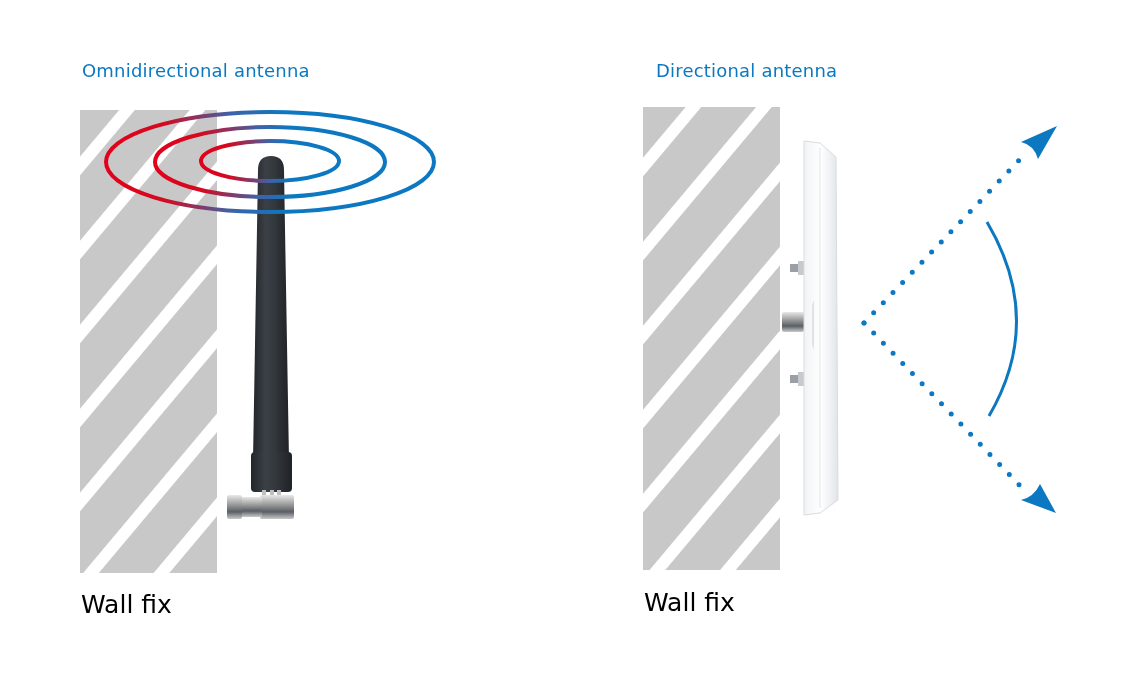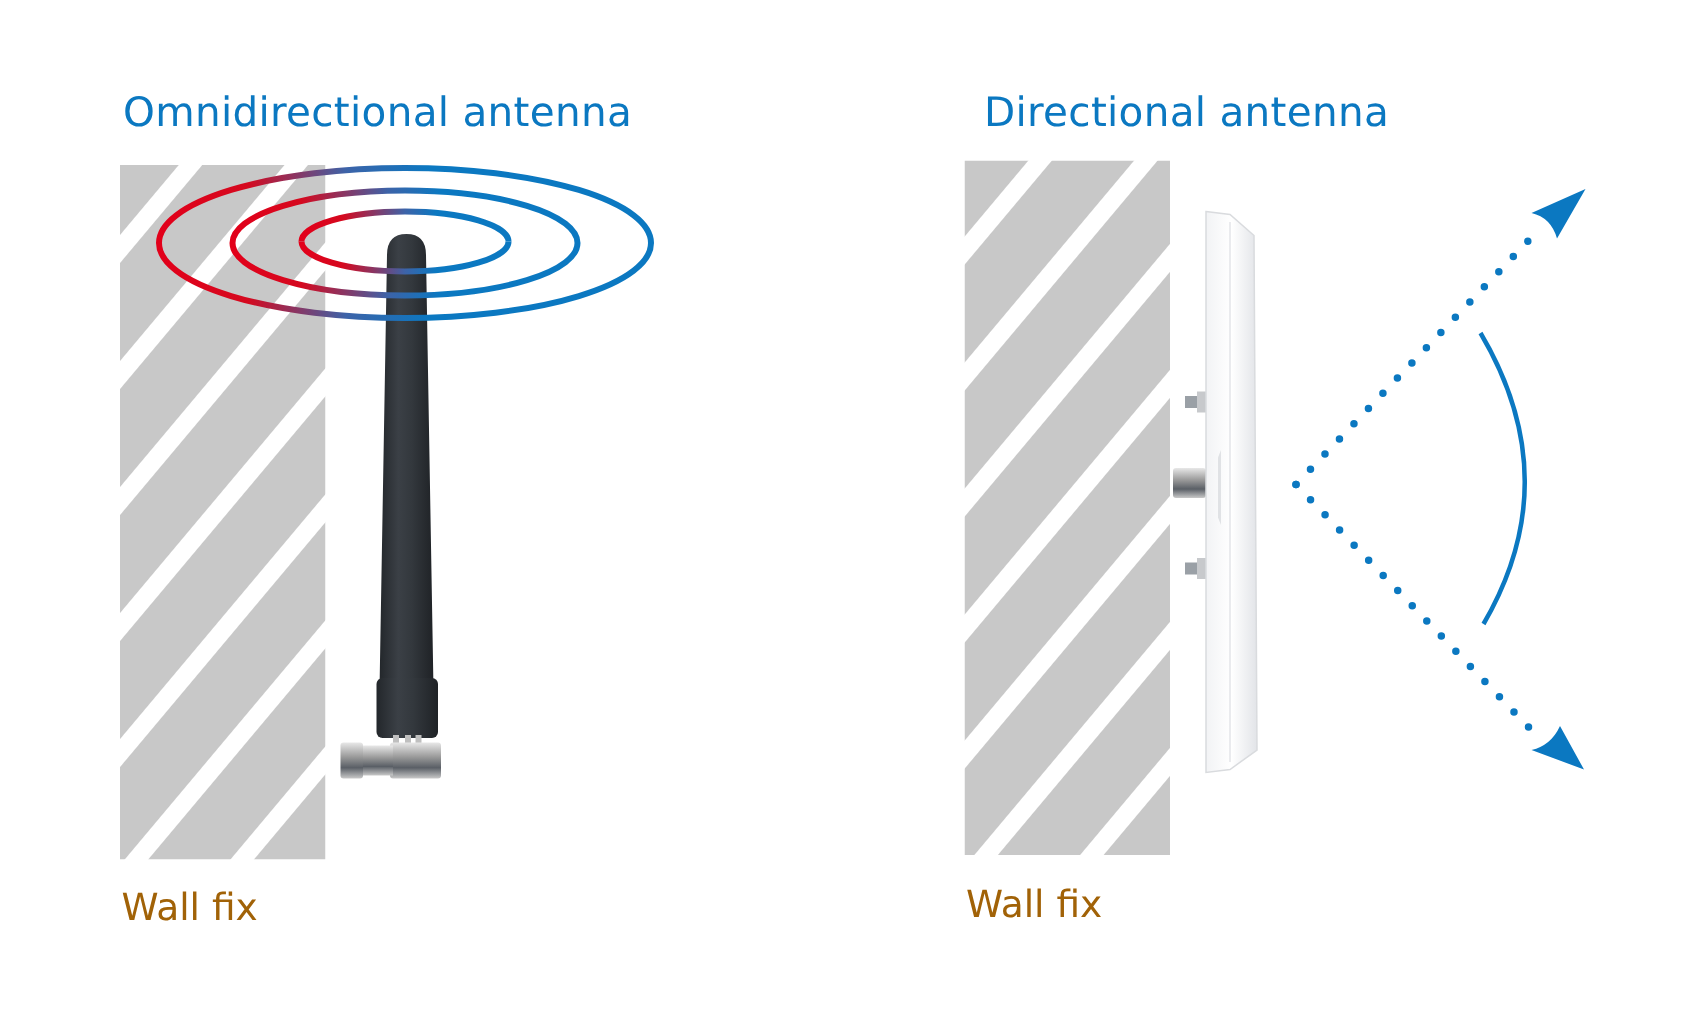--- a/index.html
+++ b/index.html
@@ -1,20 +1,20 @@
 <!DOCTYPE html>
 <html><head>
 <meta charset="utf-8">
 <style>
   html, body { margin: 0; padding: 0; background: #ffffff; }
   body { width: 1136px; height: 680px; position: relative; overflow: hidden;
          font-family: "DejaVu Sans", sans-serif; }
-  .title { position: absolute; font-size: 27px; font-weight: 400; letter-spacing: 0.2px;
+  .title { position: absolute; font-size: 18px; font-weight: 400; letter-spacing: 0.2px;
            color: #0b78c1; white-space: nowrap; line-height: 1; }
-  .caption { position: absolute; font-size: 25px; color: #a16207; white-space: nowrap; line-height: 1; }
+  .caption { position: absolute; font-size: 25px; color: #000000; white-space: nowrap; line-height: 1; }
   svg.art { position: absolute; left: 0; top: 0; }
 </style>
 </head>
 <body>
 
 <div class="title" style="left:82px; top:62px;">Omnidirectional antenna</div>
 <div class="title" style="left:644px; top:62px;margin-left:12px;">Directional antenna</div>
 
 <svg class="art" width="1136" height="680" viewBox="0 0 1136 680">
   <defs>

